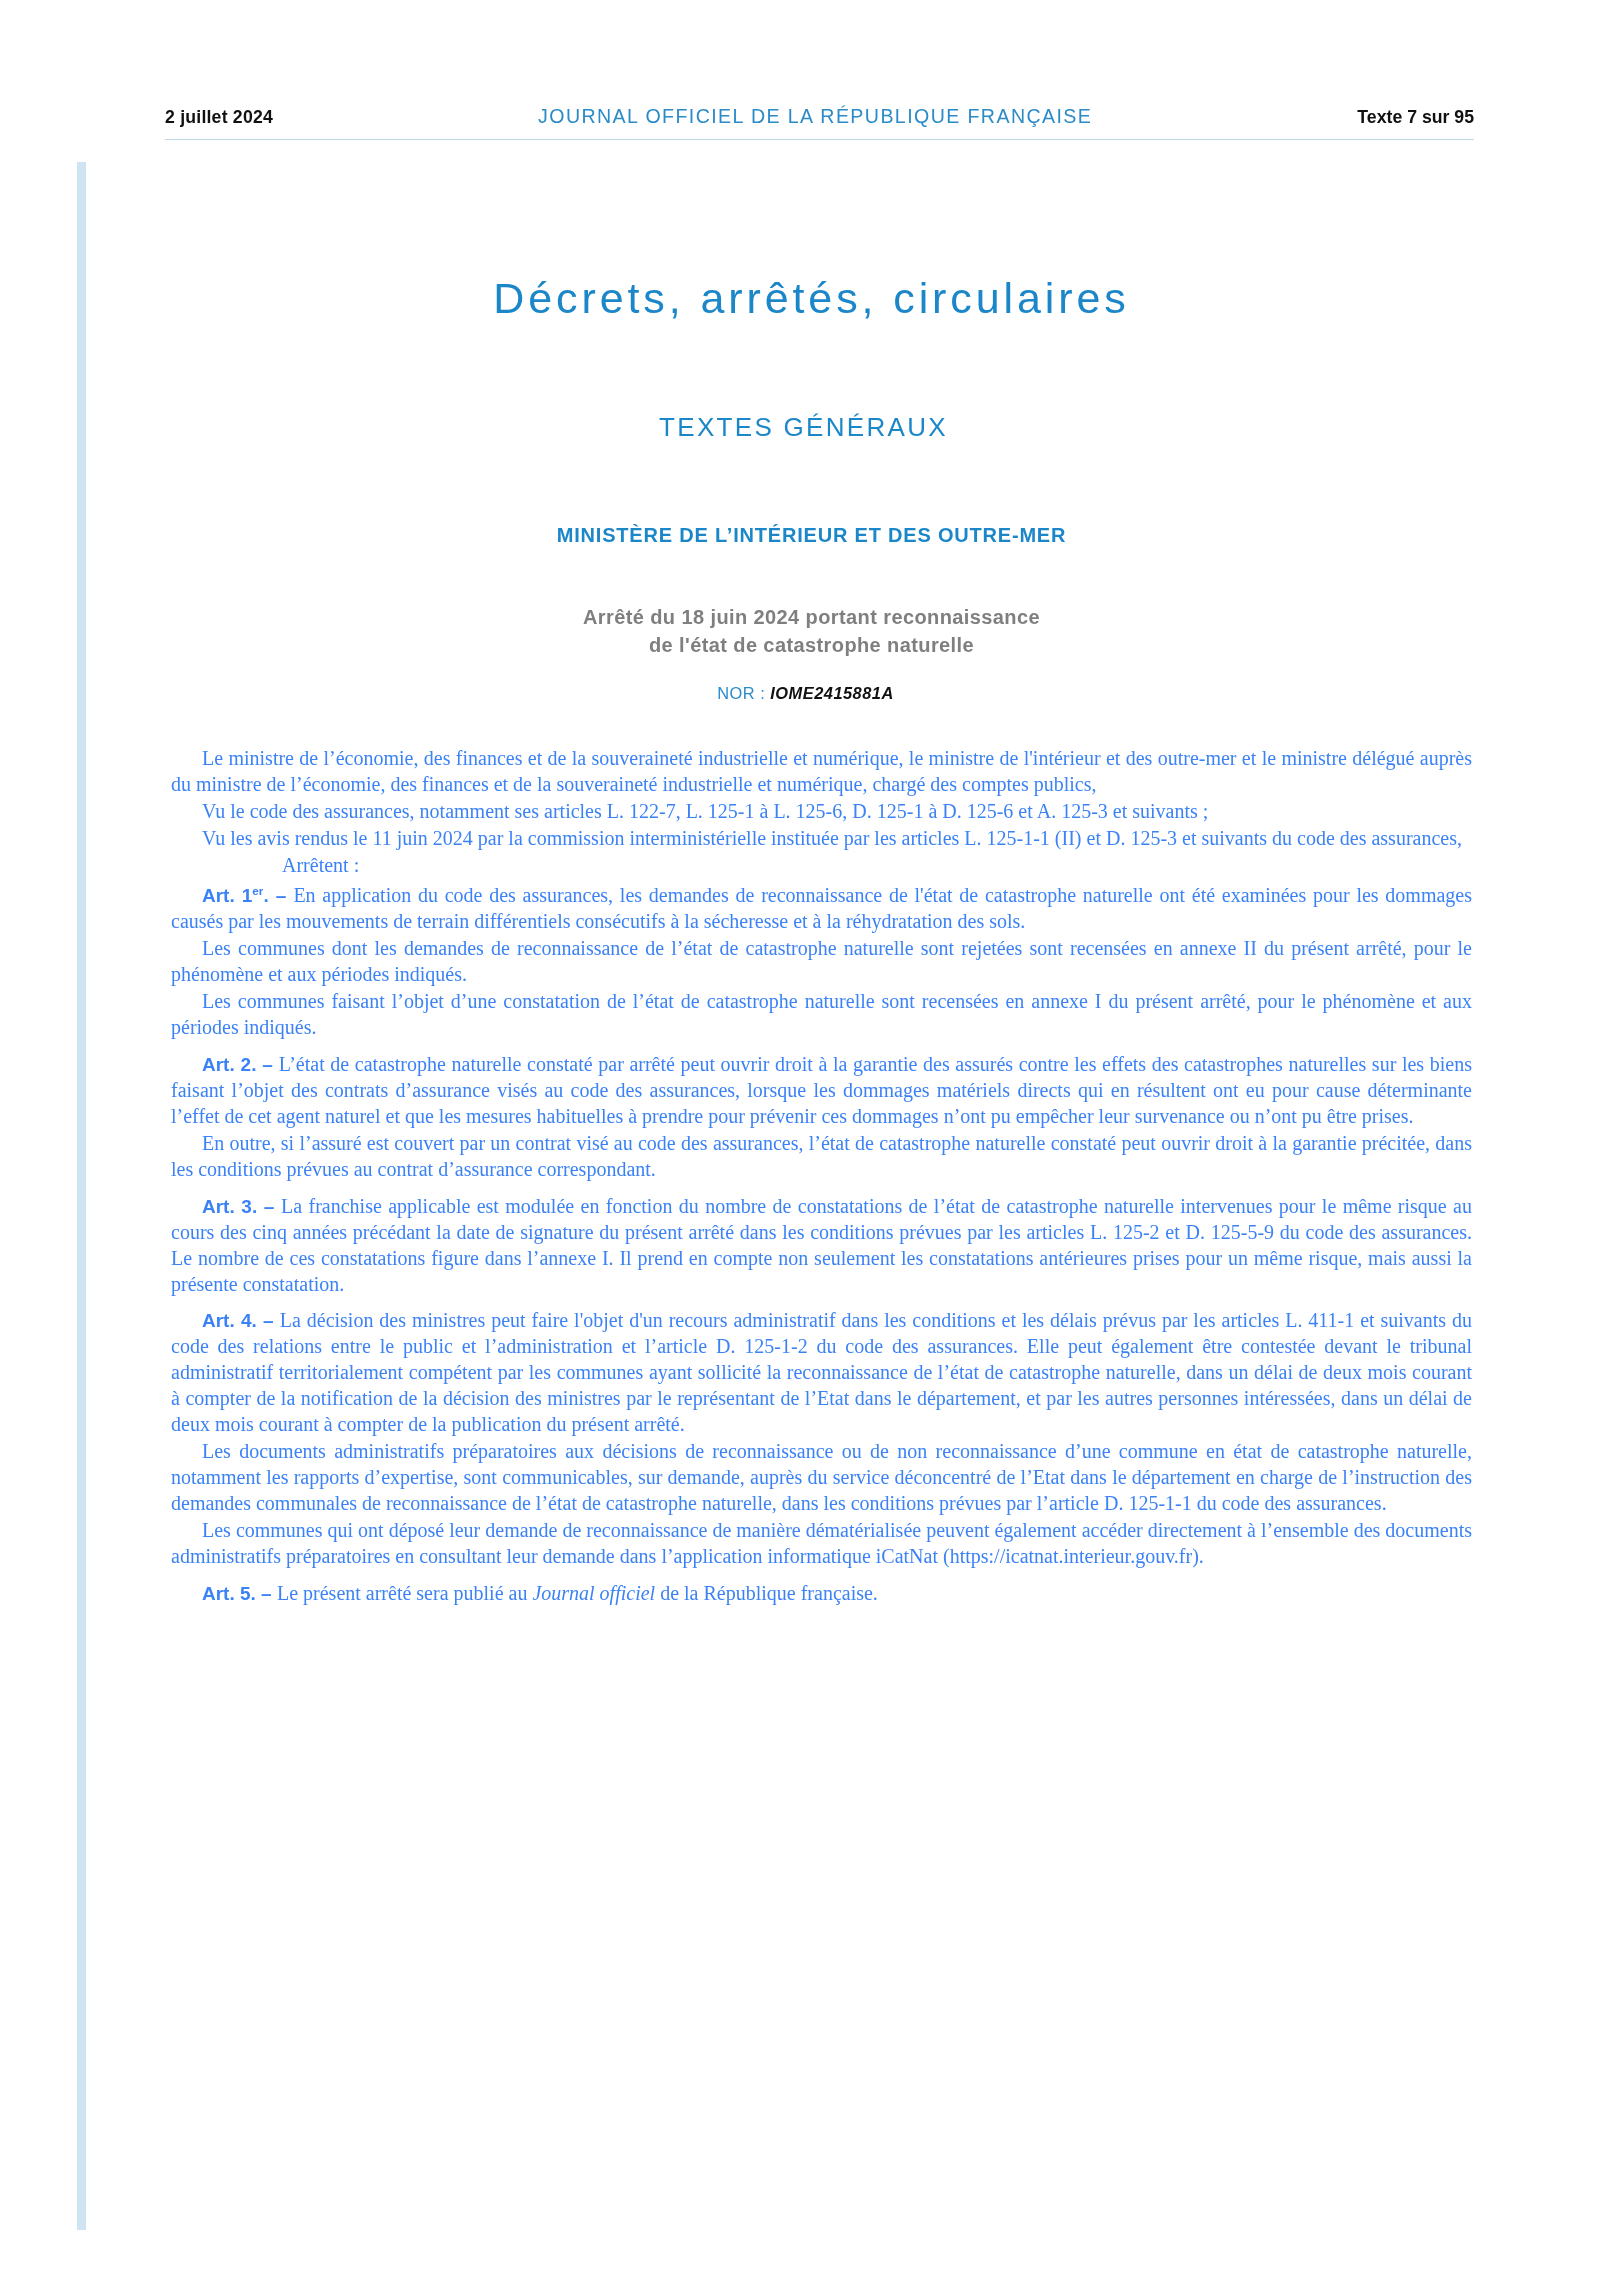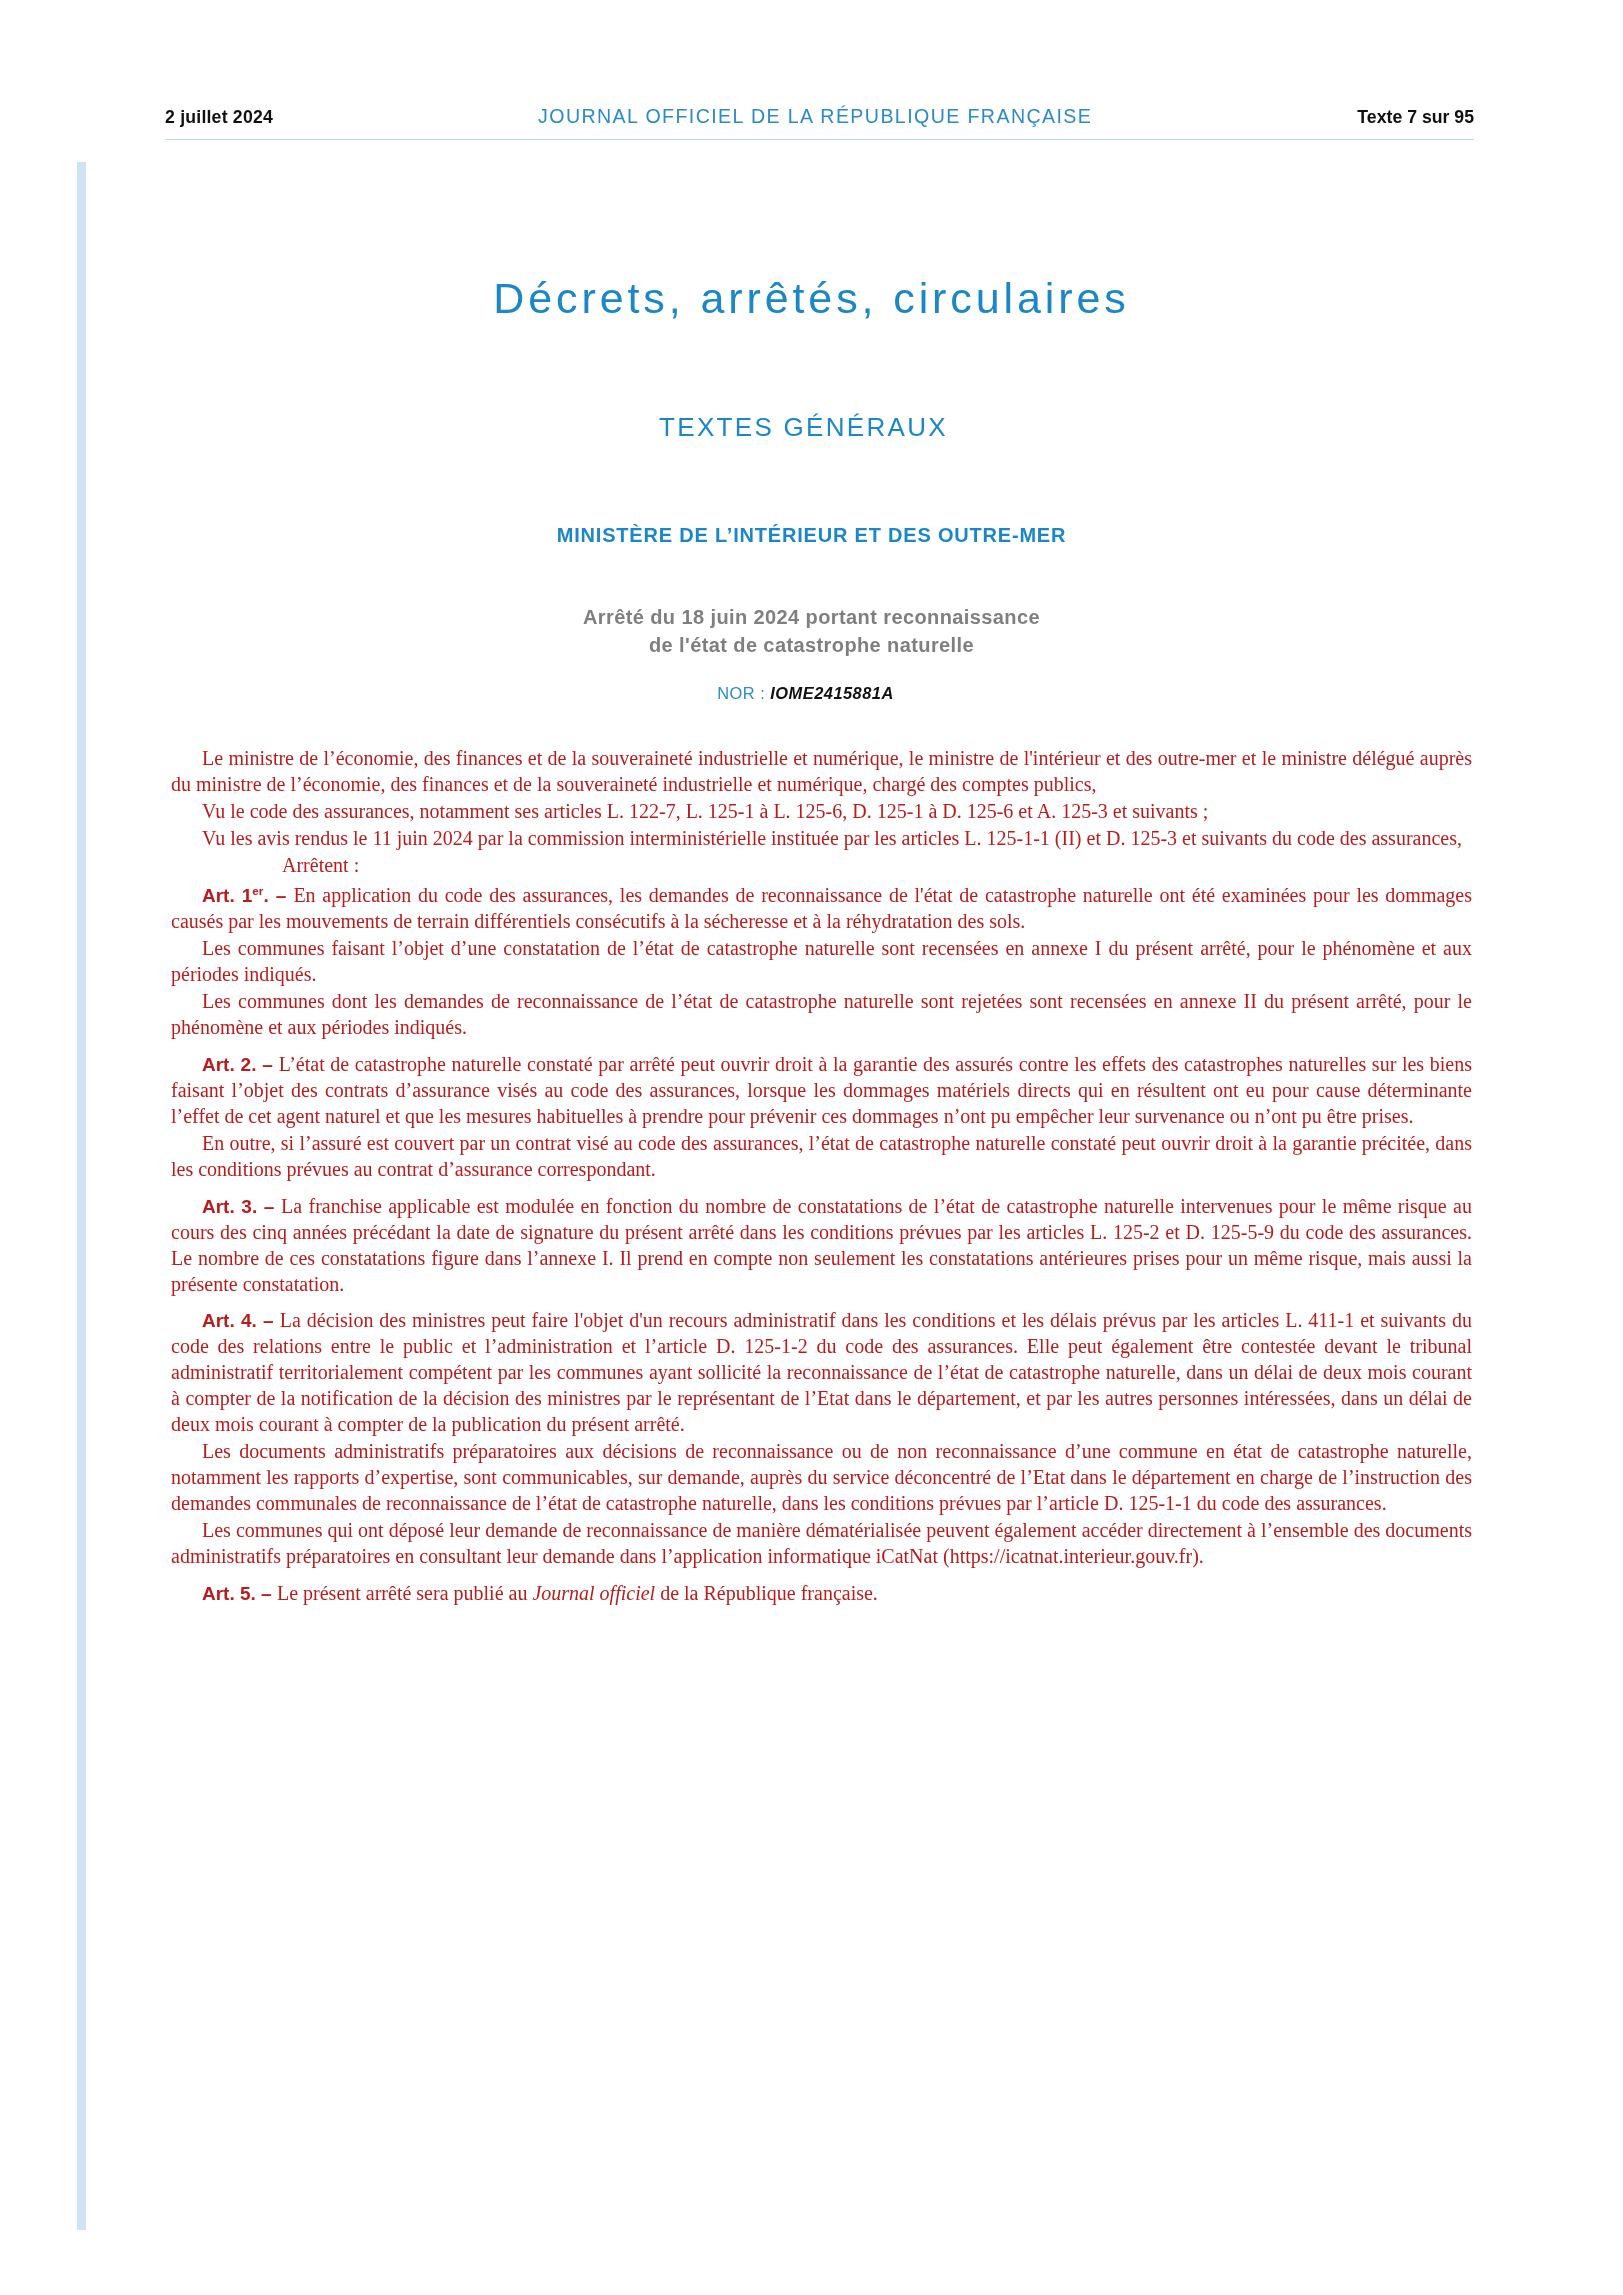--- a/index.html
+++ b/index.html
@@ -144,21 +144,21 @@
 
   
   .body-text {
     position: absolute;
     left: 171px;
     top: 746px;
     width: 1301px;
     font-family: "Liberation Serif", serif;
     font-size: 20px;
     line-height: 1.295;
-    color: #b91c1c;
+    color: #3b82f6;
     text-align: justify;
   }
   .body-text p {
     margin: 0 0 1.3px 0;
     text-indent: 31px;
   }
   .body-text p.gap-before {
     margin-top: 11px;
   }
   .body-text p.arretent {
@@ -213,24 +213,24 @@
     <p>Le ministre de l’économie, des finances et de la souveraineté industrielle et numérique, le ministre de l'intérieur et des outre-mer et le ministre délégué auprès du ministre de l’économie, des finances et de la souveraineté industrielle et numérique, chargé des comptes publics,</p>
 
     <p>Vu le code des assurances, notamment ses articles L. 122-7, L. 125-1 à L. 125-6, D. 125-1 à D. 125-6 et A. 125-3 et suivants ;</p>
 
     <p>Vu les avis rendus le 11 juin 2024 par la commission interministérielle instituée par les articles L. 125-1-1 (II) et D. 125-3 et suivants du code des assurances,</p>
 
     <p class="arretent">Arrêtent :</p>
 
     <p><span class="art-label"><span>Art. 1</span><sup>er</sup><span>. – </span></span><span>En application du code des assurances, les demandes de reconnaissance de l'état de catastrophe naturelle ont été examinées pour les dommages causés par les mouvements de terrain différentiels consécutifs à la sécheresse et à la réhydratation des sols.</span></p>
 
+    <p>Les communes dont les demandes de reconnaissance de l’état de catastrophe naturelle sont rejetées sont recensées en annexe II du présent arrêté, pour le phénomène et aux périodes indiqués.</p>
+
     <p>Les communes faisant l’objet d’une constatation de l’état de catastrophe naturelle sont recensées en annexe I du présent arrêté, pour le phénomène et aux périodes indiqués.</p>
 
-    <p>Les communes dont les demandes de reconnaissance de l’état de catastrophe naturelle sont rejetées sont recensées en annexe II du présent arrêté, pour le phénomène et aux périodes indiqués.</p>
-
     <p class="gap-before"><span class="art-label">Art. 2. – </span><span>L’état de catastrophe naturelle constaté par arrêté peut ouvrir droit à la garantie des assurés contre les effets des catastrophes naturelles sur les biens faisant l’objet des contrats d’assurance visés au code des assurances, lorsque les dommages matériels directs qui en résultent ont eu pour cause déterminante l’effet de cet agent naturel et que les mesures habituelles à prendre pour prévenir ces dommages n’ont pu empêcher leur survenance ou n’ont pu être prises.</span></p>
 
     <p>En outre, si l’assuré est couvert par un contrat visé au code des assurances, l’état de catastrophe naturelle constaté peut ouvrir droit à la garantie précitée, dans les conditions prévues au contrat d’assurance correspondant.</p>
 
     <p class="gap-before"><span class="art-label">Art. 3. – </span><span>La franchise applicable est modulée en fonction du nombre de constatations de l’état de catastrophe naturelle intervenues pour le même risque au cours des cinq années précédant la date de signature du présent arrêté dans les conditions prévues par les articles L. 125-2 et D. 125-5-9 du code des assurances. Le nombre de ces constatations figure dans l’annexe I. Il prend en compte non seulement les constatations antérieures prises pour un même risque, mais aussi la présente constatation.</span></p>
 
     <p class="gap-before"><span class="art-label">Art. 4. – </span><span>La décision des ministres peut faire l'objet d'un recours administratif dans les conditions et les délais prévus par les articles L. 411-1 et suivants du code des relations entre le public et l’administration et l’article D. 125-1-2 du code des assurances. Elle peut également être contestée devant le tribunal administratif territorialement compétent par les communes ayant sollicité la reconnaissance de l’état de catastrophe naturelle, dans un délai de deux mois courant à compter de la notification de la décision des ministres par le représentant de l’Etat dans le département, et par les autres personnes intéressées, dans un délai de deux mois courant à compter de la publication du présent arrêté.</span></p>
 
     <p>Les documents administratifs préparatoires aux décisions de reconnaissance ou de non reconnaissance d’une commune en état de catastrophe naturelle, notamment les rapports d’expertise, sont communicables, sur demande, auprès du service déconcentré de l’Etat dans le département en charge de l’instruction des demandes communales de reconnaissance de l’état de catastrophe naturelle, dans les conditions prévues par l’article D. 125-1-1 du code des assurances.</p>
 

